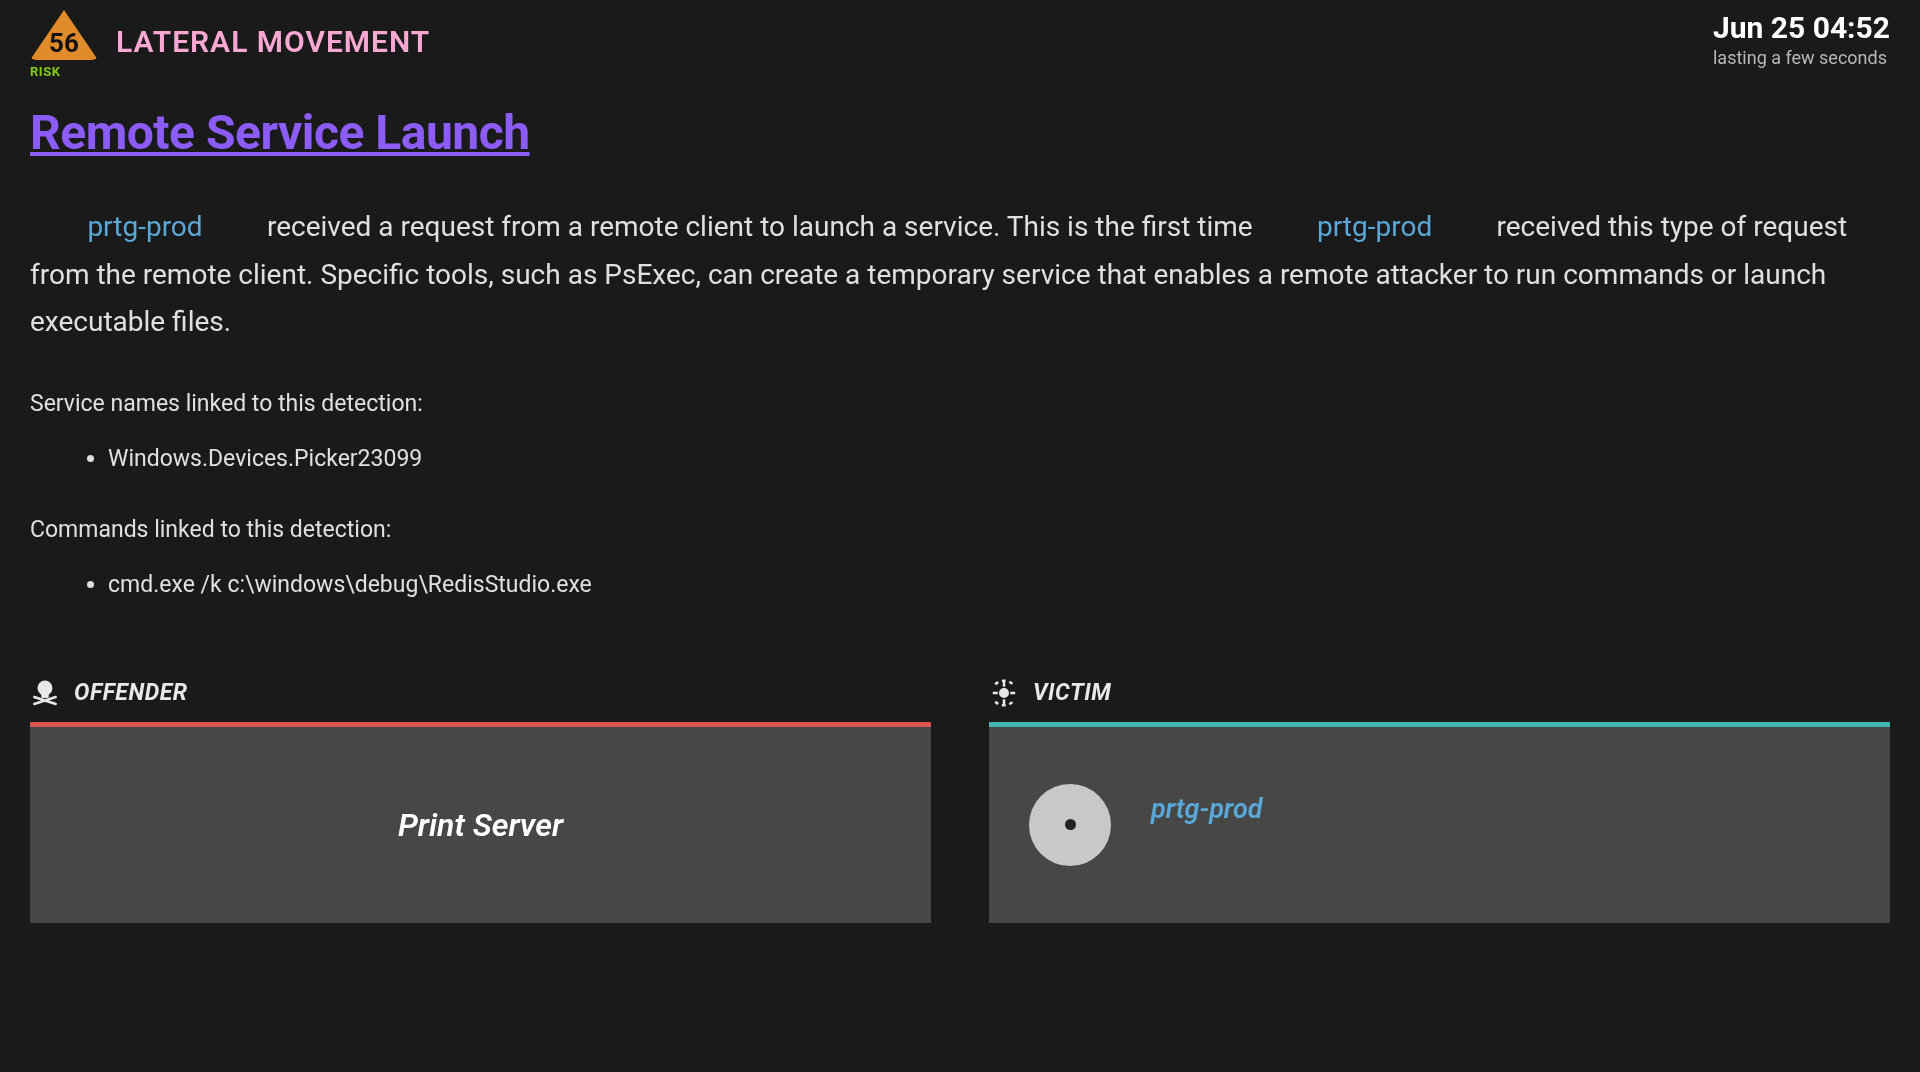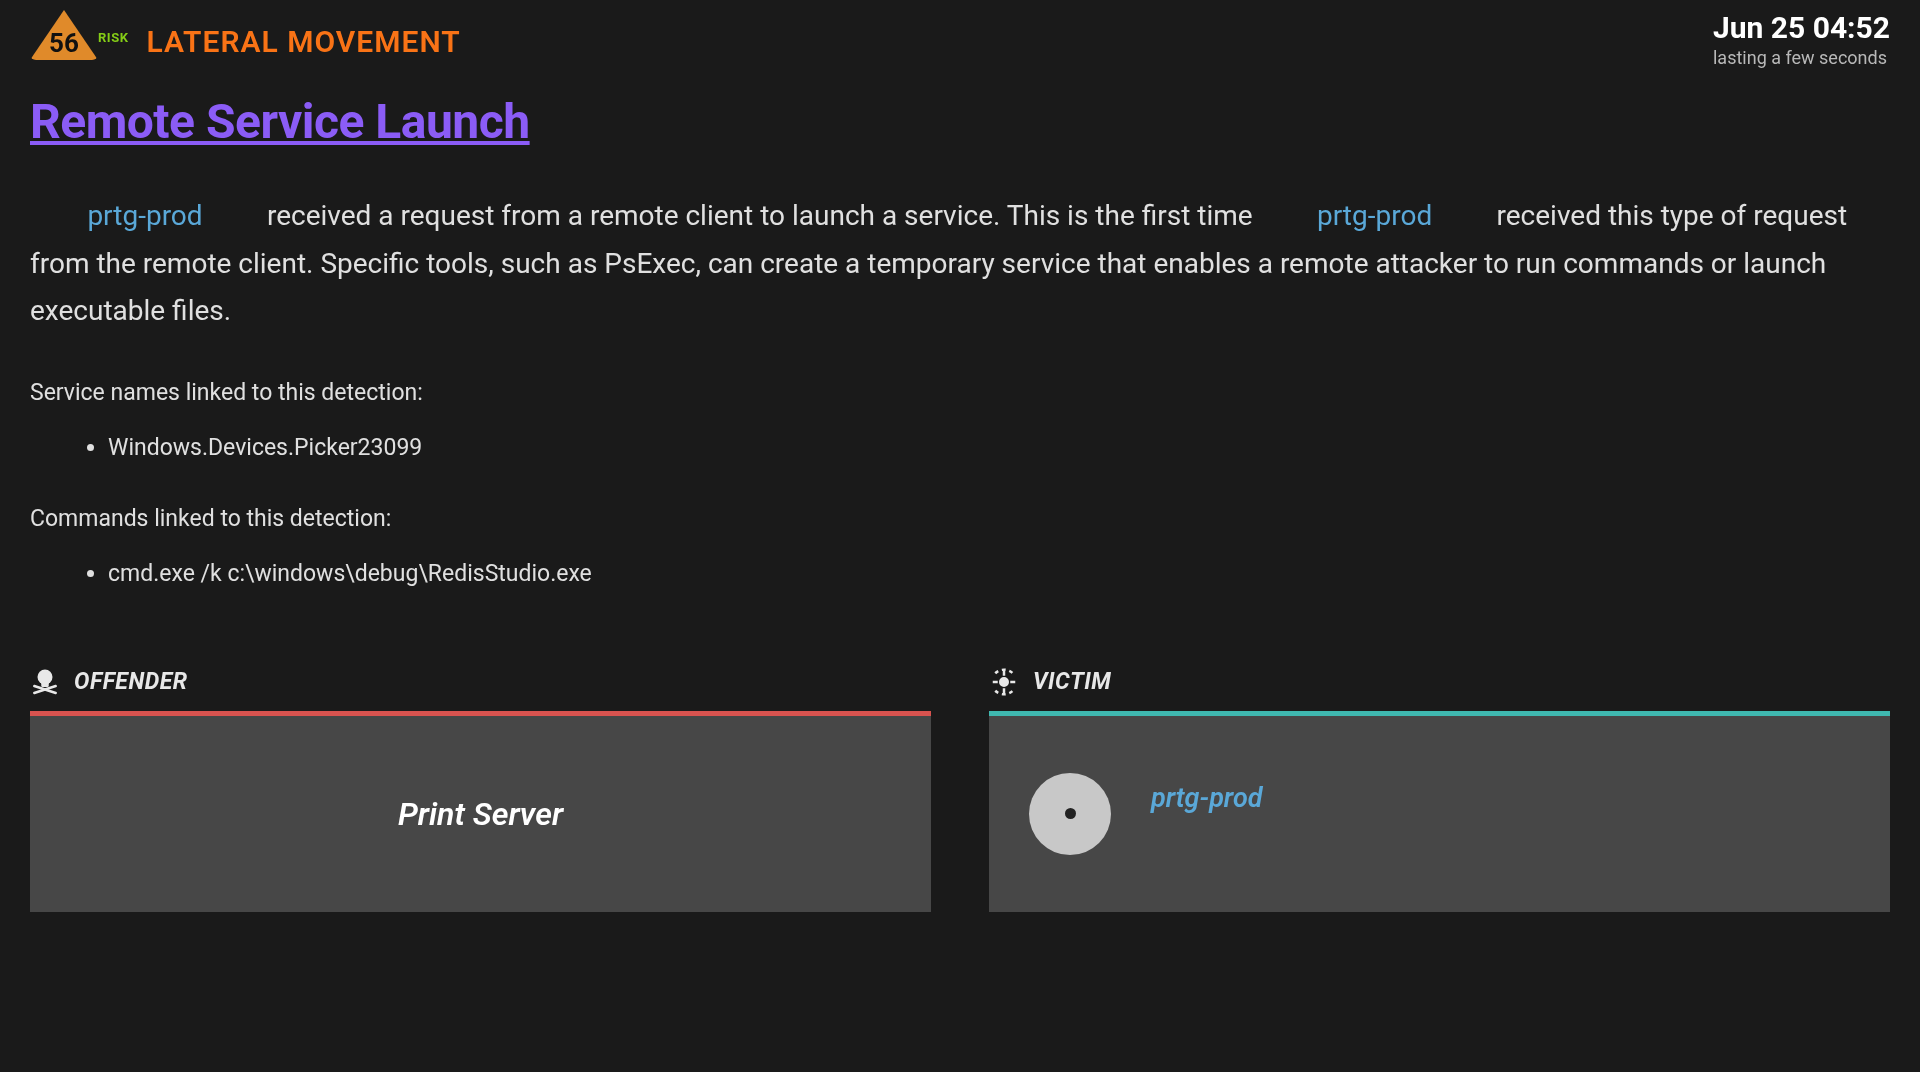--- a/index.html
+++ b/index.html
@@ -17,22 +17,21 @@
     justify-content: space-between;
     align-items: flex-start;
   }
   .header-left {
     display: flex;
     align-items: flex-start;
     gap: 18px;
   }
   .risk-badge {
     display: flex;
-    flex-direction: row;
-    align-items: center;
+    flex-direction: column;
   }
   .risk-triangle {
     width: 0;
     height: 0;
     border-left: 34px solid transparent;
     border-right: 34px solid transparent;
     border-bottom: 50px solid #e08a2a;
     position: relative;
     border-radius: 6px;
   }
@@ -47,21 +46,21 @@
     color: #111;
   }
   .risk-label {
     font-size: 13px;
     font-weight: 700;
     color: #84cc16;
     letter-spacing: 0.5px;
     margin-top: 4px;
   }
   .category {
-    color: #f97316;
+    color: #f9a8d4;
     font-size: 30px;
     font-weight: 600;
     letter-spacing: 1px;
     margin-top: 14px;
   }
   .timestamp-block { text-align: left; }
   .timestamp { font-size: 30px; font-weight: 700; color: #fff; }
   .duration { font-size: 18px; color: #b8b8b8; margin-top: 2px; }
   .title {
     font-size: 48px;

